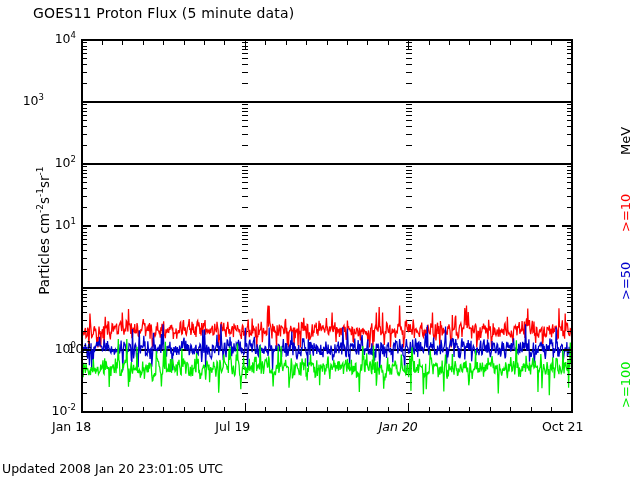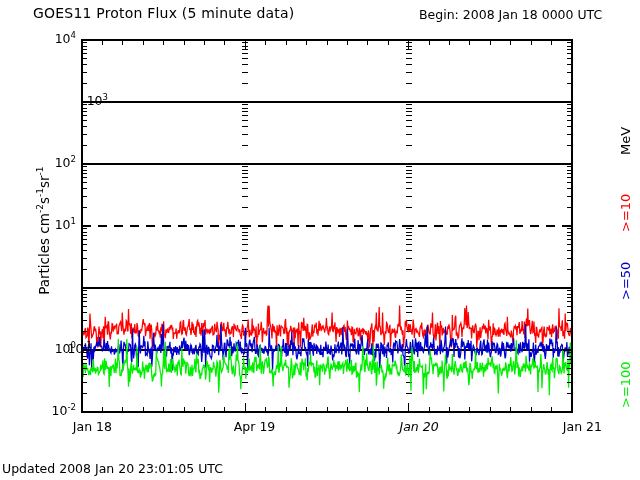--- a/index.html
+++ b/index.html
@@ -63,39 +63,38 @@
   }
   .ytick-label sup {
     font-size: 8.5px;
     vertical-align: super;
     line-height: 0;
   }
   .xtick-label {
     position: absolute;
     font-size: 12.5px;
     white-space: pre;
-    text-align: right;
+    text-align: left;
   }
   .legend-item {
     position: absolute;
     white-space: pre;
     font-size: 13px;
     font-weight: 500;
     transform: rotate(-90deg);
     transform-origin: left top;
   }
   svg { display: block; }
 </style>
 </head>
 <body>
 
 <div class="plot-root">
 
   <div class="txt" id="chart-title">GOES11 Proton Flux (5 minute data)</div>
-  <div class="txt" id="begin-label">Begin: 2008 Jan 18 0000 UTC</div>
 
   <div class="txt" id="ylabel">
     <span>Particles cm<sup style="font-size:9px">-2</sup>s<sup style="font-size:9px">-1</sup>sr<sup style="font-size:9px">-1</sup></span>
   </div>
 
 
   <div class="txt" id="updated-label">Updated 2008 Jan 20 23:01:05 UTC</div>
 
   <svg id="plot-svg" width="640" height="480" style="position:absolute;left:0;top:0;">
       <line x1="82" y1="102" x2="572" y2="102" stroke="#000" stroke-width="1.2" shape-rendering="crispEdges"></line>
@@ -374,32 +373,32 @@
       <line x1="531.1666666666667" y1="412" x2="531.1666666666667" y2="407" stroke="#000" stroke-width="1" shape-rendering="crispEdges"></line>
       <line x1="531.1666666666667" y1="40" x2="531.1666666666667" y2="45" stroke="#000" stroke-width="1" shape-rendering="crispEdges"></line>
       <line x1="551.5833333333333" y1="412" x2="551.5833333333333" y2="407" stroke="#000" stroke-width="1" shape-rendering="crispEdges"></line>
       <line x1="551.5833333333333" y1="40" x2="551.5833333333333" y2="45" stroke="#000" stroke-width="1" shape-rendering="crispEdges"></line>
       <line x1="572" y1="412" x2="572" y2="403" stroke="#000" stroke-width="1.3" shape-rendering="crispEdges"></line>
       <line x1="572" y1="40" x2="572" y2="49" stroke="#000" stroke-width="1.3" shape-rendering="crispEdges"></line>
     </svg>
 
   <div id="ytick-layer">
       <div class="ytick-label" style="right: 564px; top: 31px;">10<sup>4</sup></div>
-      <div class="ytick-label" style="right: 532px; top: 93px;">10<sup>3</sup></div>
+      <div class="ytick-label" style="right: 596px; top: 93px;">10<sup>3</sup></div>
       <div class="ytick-label" style="right: 564px; top: 155px;">10<sup>2</sup></div>
       <div class="ytick-label" style="right: 564px; top: 217px;">10<sup>1</sup></div>
       <div class="ytick-label" style="right: 564px; top: 293px; margin-top: 48px;">10<sup>0</sup></div>
       <div class="ytick-label" style="right: 548px; top: 341px; margin-left: 17px;">10<sup>-1</sup></div>
       <div class="ytick-label" style="right: 564px; top: 403px;">10<sup>-2</sup></div>
     </div>
   <div id="xtick-layer">
       <div class="xtick-label" style="left: 52px; top: 419px; width: 60px;">Jan 18</div>
-      <div class="xtick-label" style="left: 215.333px; top: 419px; width: 60px;">Apr 19</div>
+      <div class="xtick-label" style="left: 215.333px; top: 419px; width: 60px;">Jul 19</div>
       <div class="xtick-label" style="left: 378.667px; top: 419px; width: 60px; font-style: italic;">Jan 20</div>
-      <div class="xtick-label" style="left: 542px; top: 419px; width: 60px;">Jan 21</div>
+      <div class="xtick-label" style="left: 542px; top: 419px; width: 60px;">Oct 21</div>
     </div>
   <div id="legend-layer">
       <div class="legend-item" style="left: 618px; top: 155px; color: rgb(0, 0, 0);">MeV</div>
       <div class="legend-item" style="left: 618px; top: 232px; color: rgb(255, 0, 0);">&gt;=10</div>
       <div class="legend-item" style="left: 618px; top: 300px; color: rgb(0, 0, 204);">&gt;=50</div>
       <div class="legend-item" style="left: 618px; top: 408px; color: rgb(0, 238, 0);">&gt;=100</div>
     </div>
 
 </div>
 

